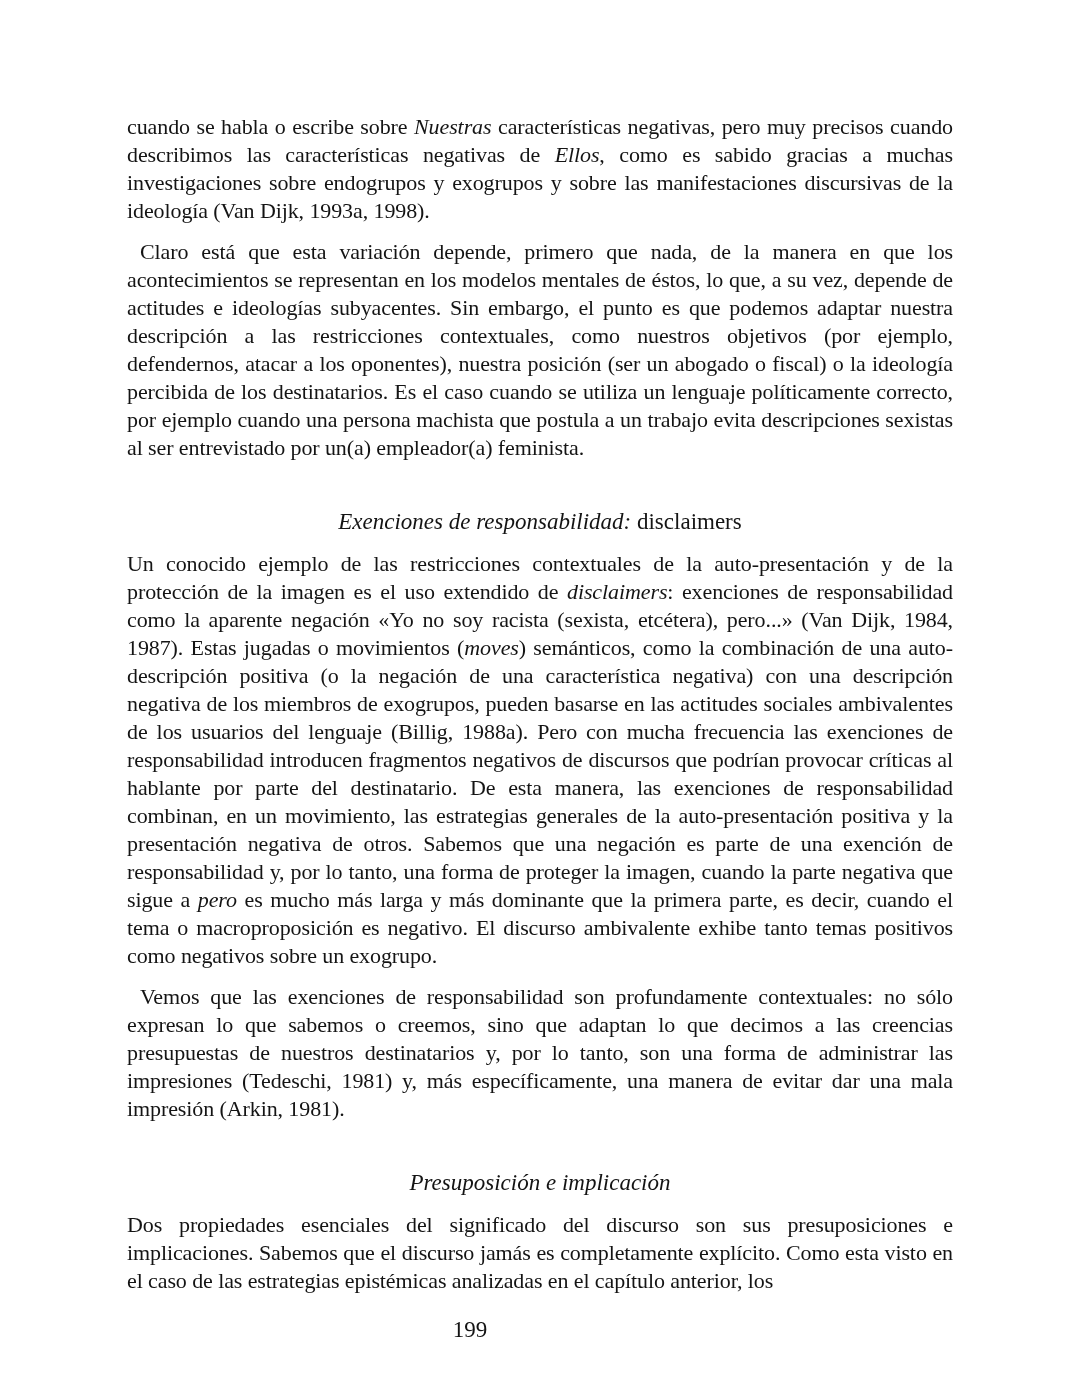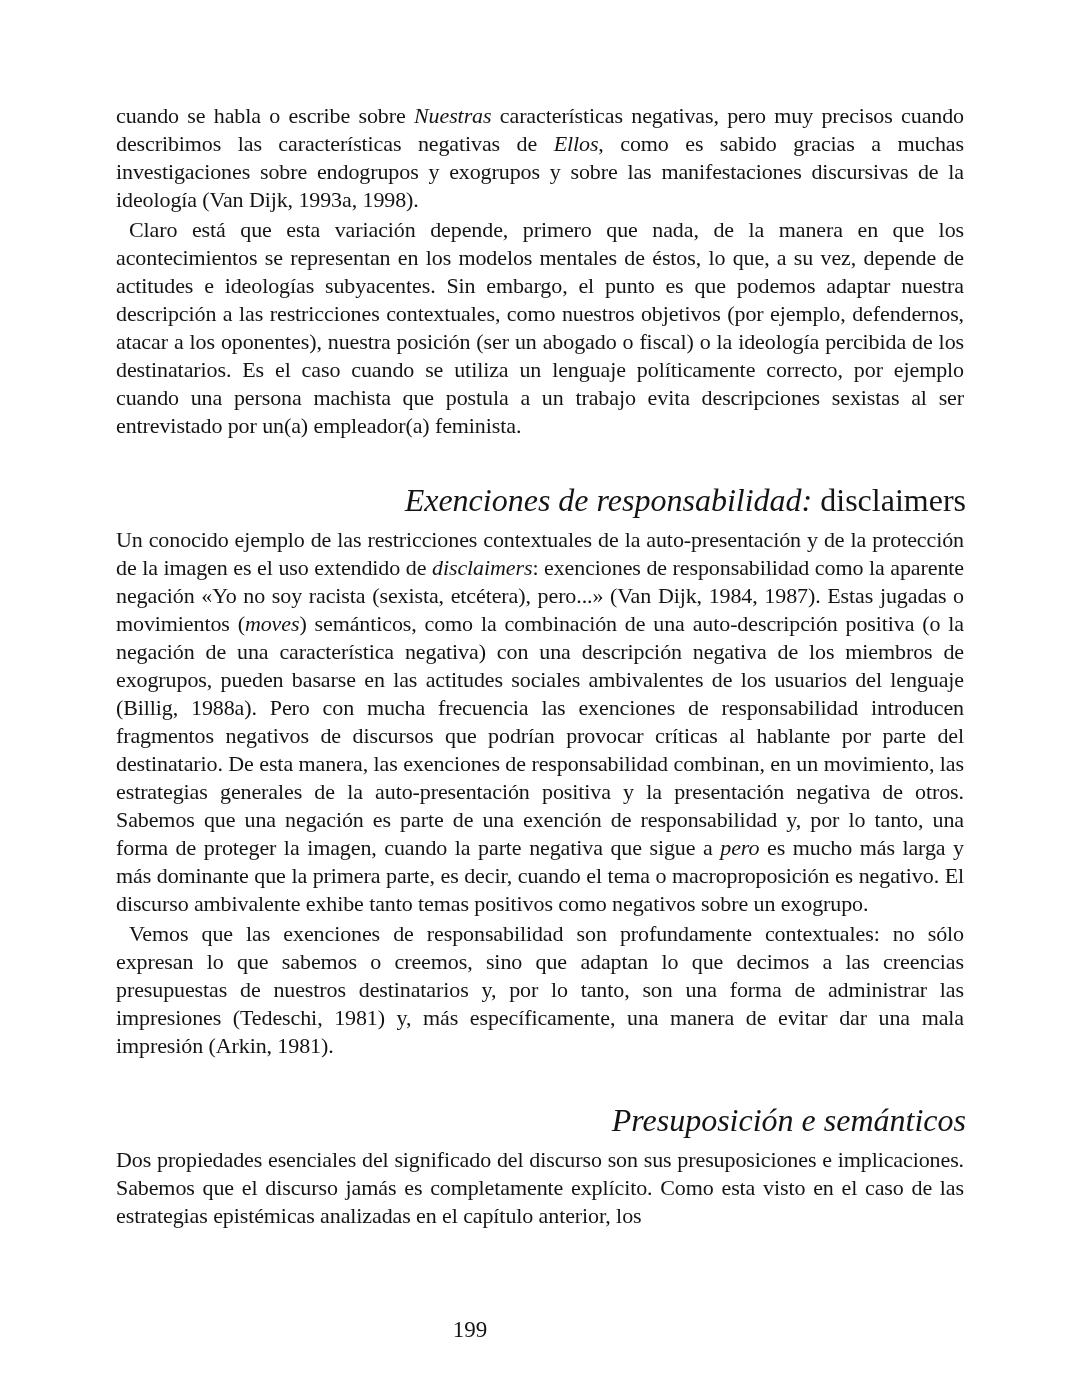--- a/index.html
+++ b/index.html
@@ -16,37 +16,37 @@
     font-family: "Liberation Serif", "DejaVu Serif", serif;
     color: #141414;
   }
   .text-block {
     position: absolute;
     left: 114px;
     top: 100px;
     width: 852px;
   }
   .text-block p.paragraph {
-    margin: 2px;
+    margin: 13px;
     font-size: 22px;
     line-height: 28px;
     text-align: justify;
     text-justify: inter-word;
     letter-spacing: -0.1px;
   }
   .text-block p.paragraph.indent {
     text-indent: 13px;
   }
   .text-block h2.heading {
     margin: 45px 0 11px 0;
-    font-size: 32px;
+    font-size: 23px;
     line-height: 30px;
     font-weight: normal;
     font-style: normal;
-    text-align: right;
+    text-align: center;
   }
   .it {
     font-style: italic;
   }
   .page-number {
     position: absolute;
     left: 0;
     top: 1315px;
     width: 940px;
     text-align: center;
@@ -57,17 +57,17 @@
 </head>
 <body>
 
 <div class="book-page">
   <div class="text-block">
       <p class="paragraph"><span>cuando se habla o escribe sobre </span><span class="it">Nuestras</span><span> características negativas, pero muy precisos cuando describimos las características negativas de </span><span class="it">Ellos</span><span>, como es sabido gracias a muchas investigaciones sobre endogrupos y exogrupos y sobre las manifestaciones discursivas de la ideología (Van Dijk, 1993a, 1998).</span></p>
       <p class="paragraph indent"><span>Claro está que esta variación depende, primero que nada, de la manera en que los acontecimientos se representan en los modelos mentales de éstos, lo que, a su vez, depende de actitudes e ideologías subyacentes. Sin embargo, el punto es que podemos adaptar nuestra descripción a las restricciones contextuales, como nuestros objetivos (por ejemplo, defendernos, atacar a los oponentes), nuestra posición (ser un abogado o fiscal) o la ideología percibida de los destinatarios. Es el caso cuando se utiliza un lenguaje políticamente correcto, por ejemplo cuando una persona machista que postula a un trabajo evita descripciones sexistas al ser entrevistado por un(a) empleador(a) feminista.</span></p>
       <h2 class="heading"><span class="it">Exenciones de responsabilidad:</span><span> disclaimers</span></h2>
       <p class="paragraph"><span>Un conocido ejemplo de las restricciones contextuales de la auto-presentación y de la protección de la imagen es el uso extendido de </span><span class="it">disclaimers</span><span>: exenciones de responsabilidad como la aparente negación «Yo no soy racista (sexista, etcétera), pero...» (Van Dijk, 1984, 1987). Estas jugadas o movimientos (</span><span class="it">moves</span><span>) semánticos, como la combinación de una auto-descripción positiva (o la negación de una característica negativa) con una descripción negativa de los miembros de exogrupos, pueden basarse en las actitudes sociales ambivalentes de los usuarios del lenguaje (Billig, 1988a). Pero con mucha frecuencia las exenciones de responsabilidad introducen fragmentos negativos de discursos que podrían provocar críticas al hablante por parte del destinatario. De esta manera, las exenciones de responsabilidad combinan, en un movimiento, las estrategias generales de la auto-presentación positiva y la presentación negativa de otros. Sabemos que una negación es parte de una exención de responsabilidad y, por lo tanto, una forma de proteger la imagen, cuando la parte negativa que sigue a </span><span class="it">pero</span><span> es mucho más larga y más dominante que la primera parte, es decir, cuando el tema o macroproposición es negativo. El discurso ambivalente exhibe tanto temas positivos como negativos sobre un exogrupo.</span></p>
       <p class="paragraph indent"><span>Vemos que las exenciones de responsabilidad son profundamente contextuales: no sólo expresan lo que sabemos o creemos, sino que adaptan lo que decimos a las creencias presupuestas de nuestros destinatarios y, por lo tanto, son una forma de administrar las impresiones (Tedeschi, 1981) y, más específicamente, una manera de evitar dar una mala impresión (Arkin, 1981).</span></p>
-      <h2 class="heading"><span class="it">Presuposición e semánticos</span></h2>
+      <h2 class="heading"><span class="it">Presuposición e implicación</span></h2>
       <p class="paragraph"><span>Dos propiedades esenciales del significado del discurso son sus presuposiciones e implicaciones. Sabemos que el discurso jamás es completamente explícito. Como esta visto en el caso de las estrategias epistémicas analizadas en el capítulo anterior, los</span></p>
     </div>
   <div class="page-number">199</div>
 </div>
 
 </body></html>

